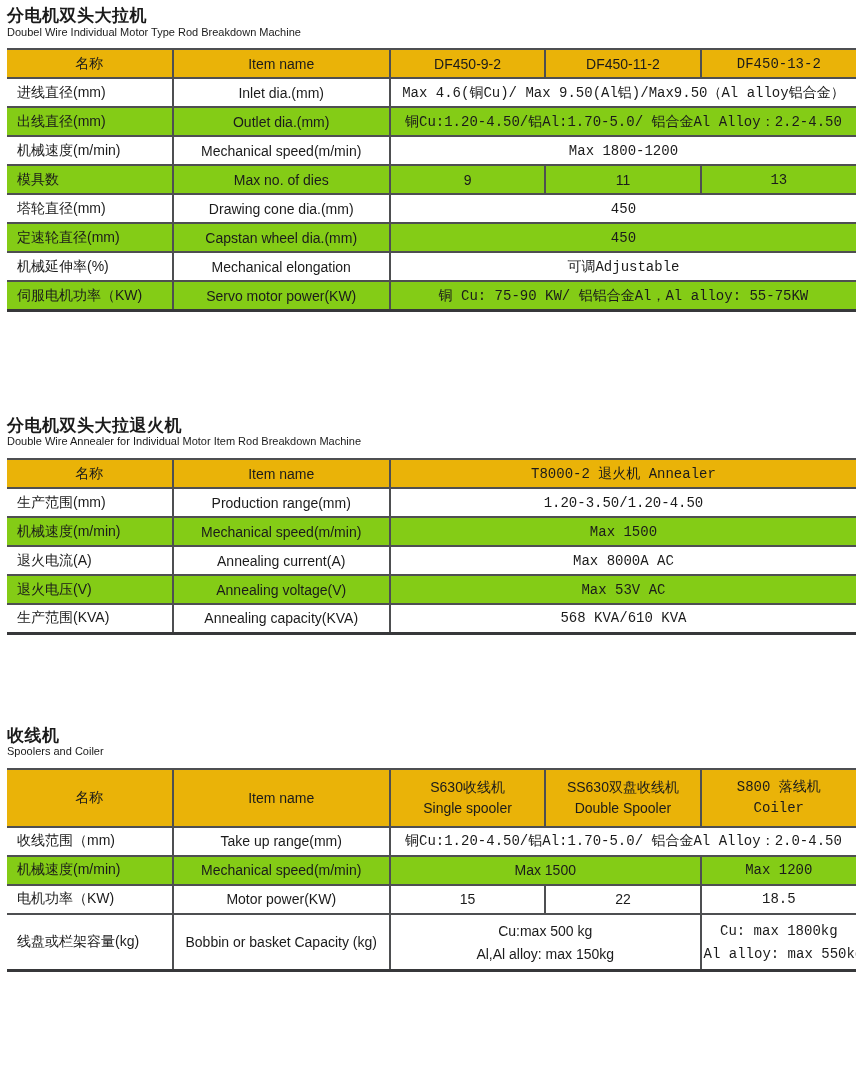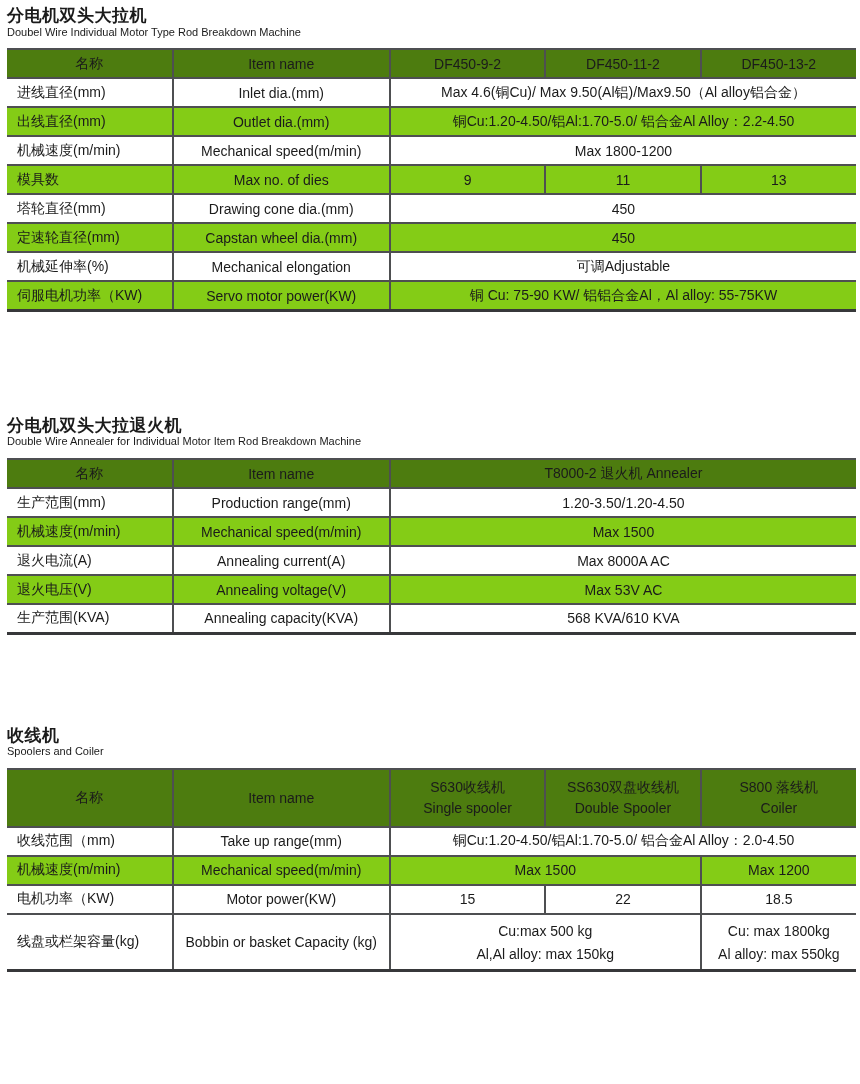--- a/index.html
+++ b/index.html
@@ -27,22 +27,22 @@
     font-size: 14px;
     font-weight: normal;
     text-align: center;
     vertical-align: middle;
     padding: 0 2px;
     height: 29px;
     overflow: hidden;
     white-space: nowrap;
   }
   .spec th:first-child, .spec td:first-child { border-left: 0; }
-  .spec th:last-child,  .spec td:last-child  { border-right: 0; }
-  .spec thead th { background: #4d7c0f; border-top: 2px solid #4e4f51; }
+  .spec th:last-child,  .spec td:last-child  { border-right: 0; font-family: Liberation Mono, monospace; }
+  .spec thead th { background: #eab308; border-top: 2px solid #4e4f51; }
   .spec tbody tr.g td { background: #84cc16; }
   .spec tbody tr:last-child td { border-bottom: 3px solid #37383a; }
   .spec td.lab { text-align: left; padding-left: 10px; }
   .spec thead.hdr2 th { height: 58px; }
   .spec thead.hdr2 th div { line-height: 1.15; margin: 5px 0; text-align: center; }
   .spec tr.tall td { height: 57px; }
   .spec td.twol div { line-height: 1.15; margin: 7px 0; }
   col.c1 { width: 19.5%; }
   col.c2 { width: 25.6%; }
   col.c3 { width: 18.3%; }

